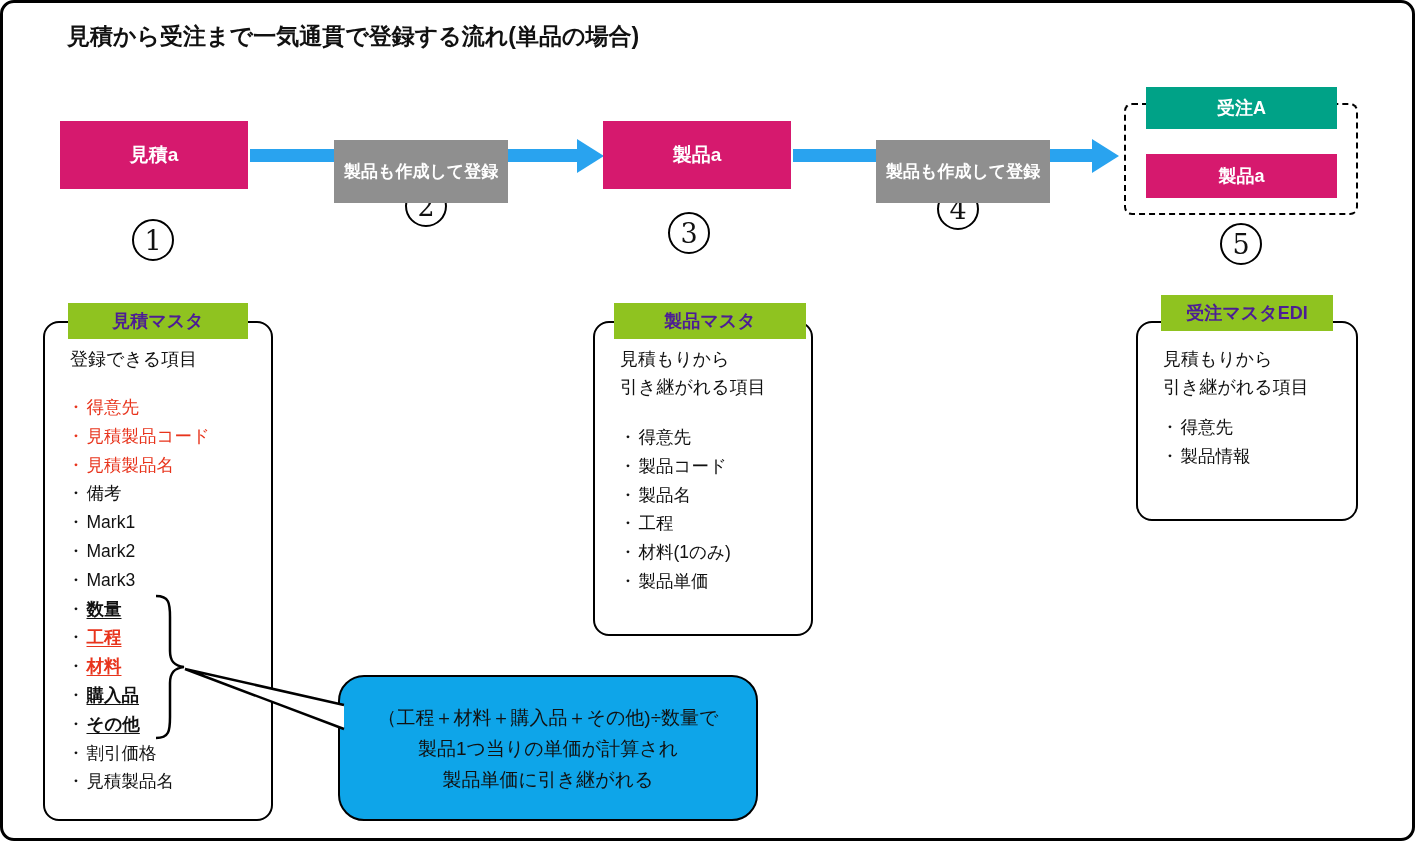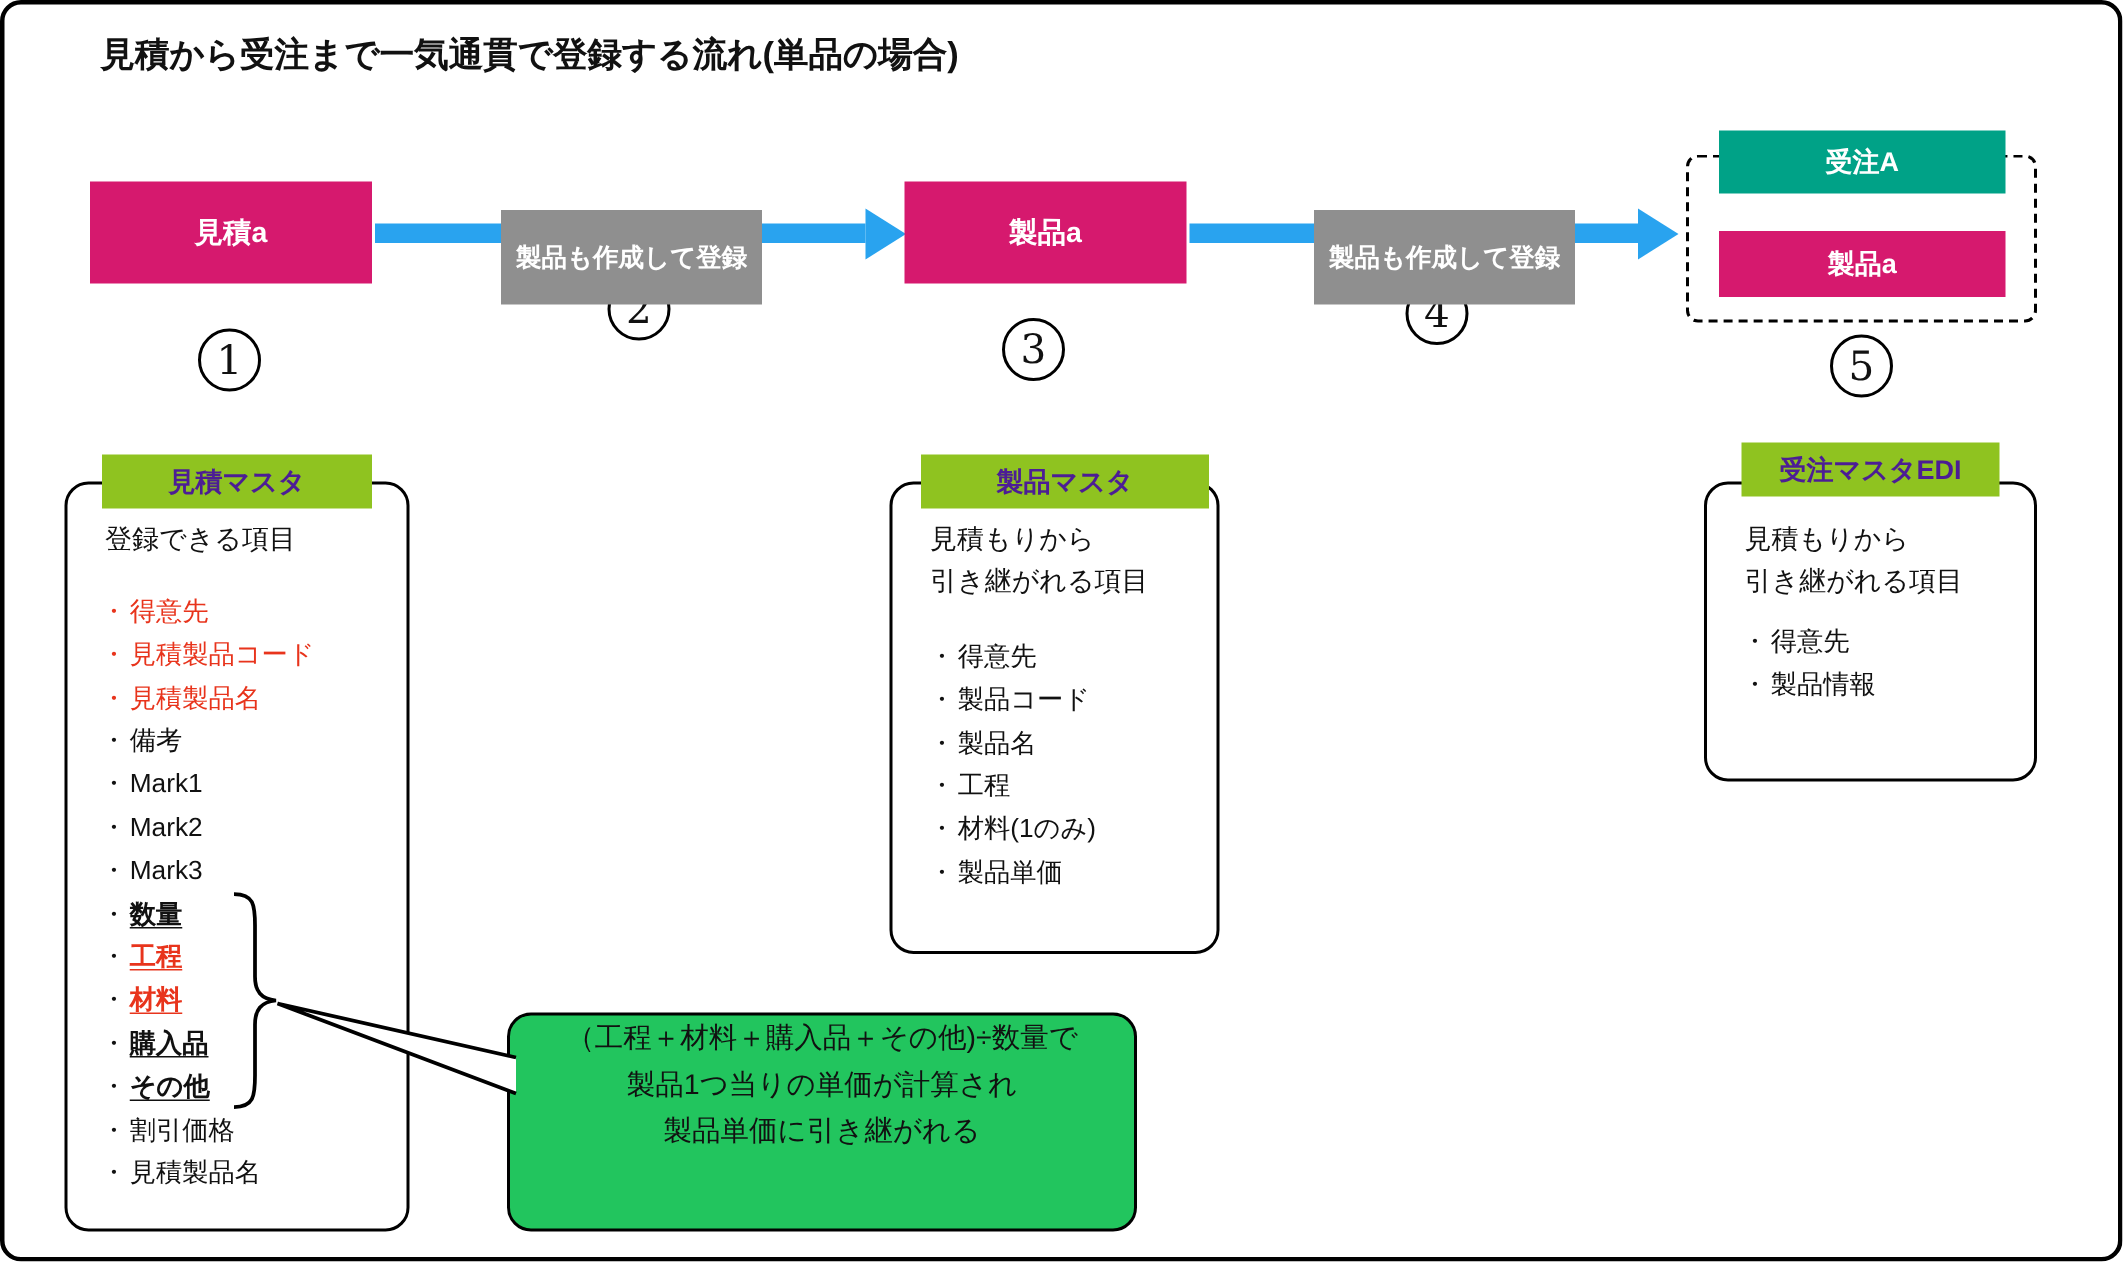--- a/index.html
+++ b/index.html
@@ -97,22 +97,22 @@
   .list li { font-size:17.5px; line-height:28.8px; white-space:nowrap; }
   .bullet { margin-right:2px; }
   li.red { color:var(--red,#e8341c); }
   .red-text { color:var(--red,#e8341c); }
   .emph { font-weight:700; text-decoration:underline; text-underline-offset:3px; }
 
   
   .brace { position:absolute; left:150px; top:590px; z-index:1; }
   .callout {
     position:absolute; left:335px; top:672px; width:420px; height:146px;
-    border:2.5px solid #000; border-radius:16px; background:#22c55e;
-    display:flex; flex-direction:column; align-items:center; justify-content:flex-start;
+    border:2.5px solid #000; border-radius:26px; background:#0ea5e9;
+    display:flex; flex-direction:column; align-items:center; justify-content:center;
     font-size:19px; line-height:31px; z-index:1; text-align:center;
   }
   .overlay {
     position:absolute; left:0; top:0; width:1415px; height:841px;
     pointer-events:none; z-index:3;
   }
 </style>
 </head>
 <body>
 

